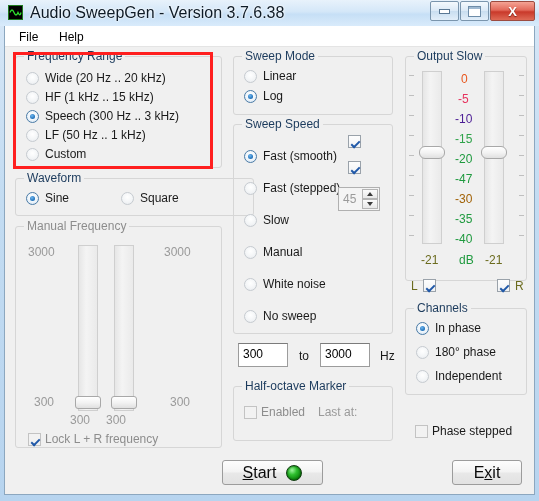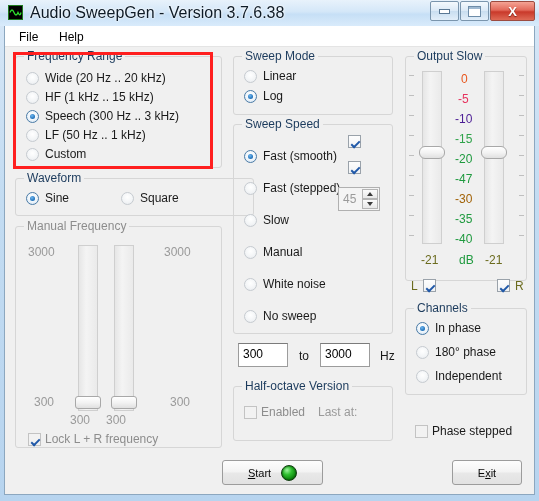--- a/index.html
+++ b/index.html
@@ -137,21 +137,21 @@
   }
   .vthumb.sq{border-radius:3px;}
   .tick{position:absolute;width:5px;height:1px;background:#bfbfbf;}
   .scalenum{position:absolute;font-size:12px;white-space:nowrap;}
   
   .btn{
     position:absolute;box-sizing:border-box;
     border:1px solid #9c9c9c;border-radius:3px;
     background:linear-gradient(180deg,#fdfdfd 0%,#f3f3f3 48%,#e8e8e8 52%,#e2e2e2 100%);
     display:flex;align-items:center;justify-content:center;
-    font-size:11px;color:#0a0a0a;
+    font-size:16px;color:#0a0a0a;
   }
   .btn .u{text-decoration:underline;}
   .led{
     width:14px;height:14px;border-radius:50%;margin-left:10px;
     border:1px solid #0f3d0f;
     background:radial-gradient(circle at 36% 30%,#9ff59f 0%,#2fbf2f 35%,#0f8a0f 70%,#064c06 100%);
     box-shadow:inset 0 0 2px #063f06;
   }
 </style>
 </head>
@@ -307,21 +307,21 @@
         </span>
       </div>
     </div>
 
     <div class="tinput" style="left:233px;top:317px;width:50px;height:24px;">300</div>
     <span class="plainlabel" style="left:294px;top:323px;">to</span>
     <div class="tinput" style="left:315px;top:317px;width:50px;height:24px;">3000</div>
     <span class="plainlabel" style="left:375px;top:323px;">Hz</span>
 
     <div class="group" style="left:228px;top:360px;width:160px;height:55px;">
-      <span class="glabel">Half-octave Version</span>
+      <span class="glabel">Half-octave Marker</span>
       <div class="row" style="left:10px;top:18px;">
         <span class="check dim"></span>
         <span class="rlabel dim">Enabled</span>
       </div>
       <span class="plainlabel dim" style="left:84px;top:18px;">Last at:</span>
     </div>
 
     <div class="group" style="left:400px;top:30px;width:122px;height:225px;">
       <span class="glabel">Output Slow</span>
 

